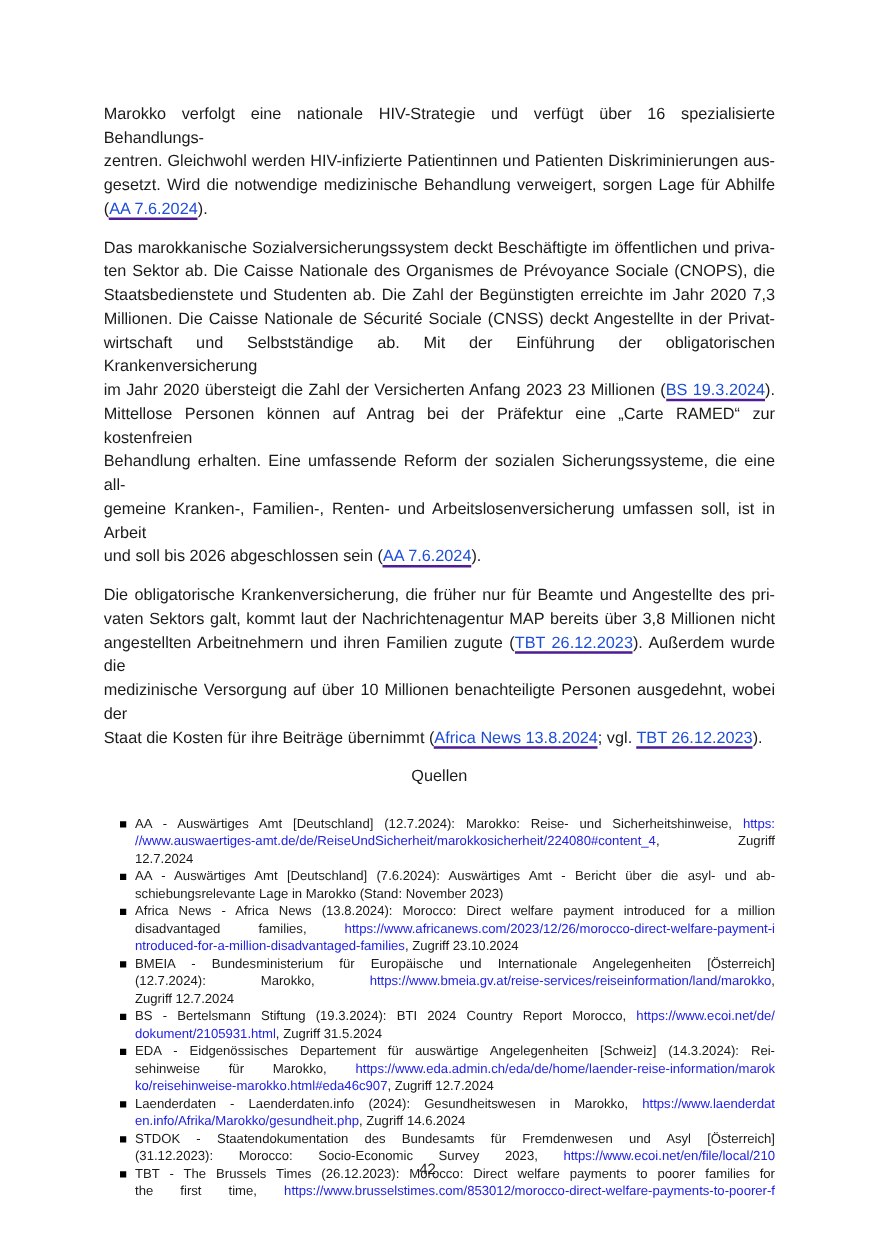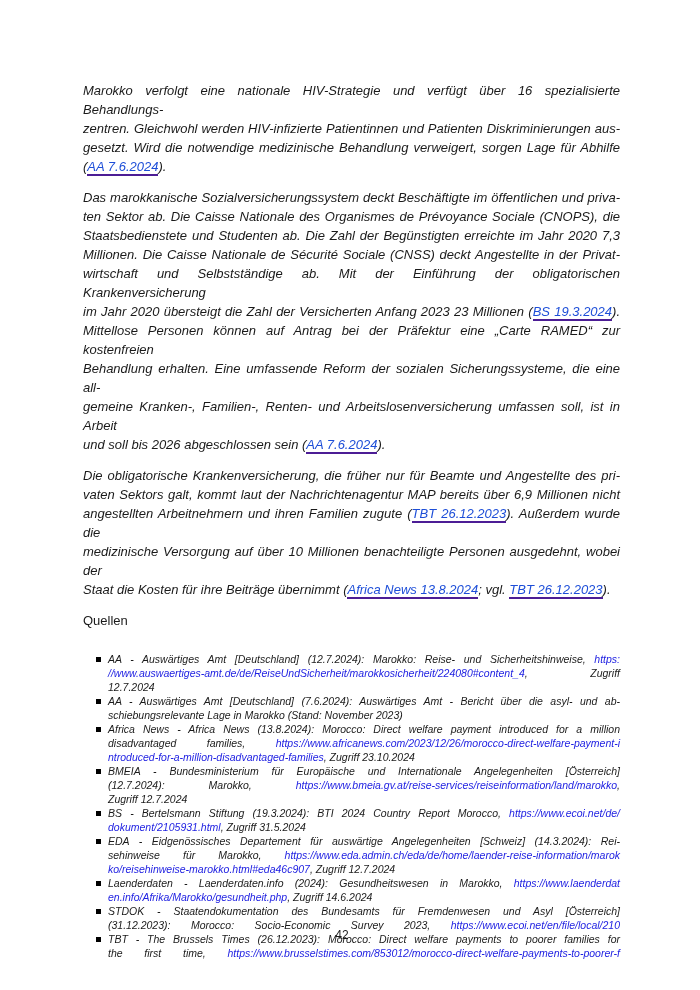--- a/index.html
+++ b/index.html
@@ -3,25 +3,25 @@
 <meta charset="utf-8">
 <style>
   html,body{margin:0;padding:0;}
   body{
     width:700px;height:990px;background:#ffffff;position:relative;
     font-family:"Liberation Sans",sans-serif;color:#1a1a1a;
     -webkit-font-smoothing:antialiased;overflow:hidden;
   }
   .content{position:absolute;left:83px;top:81px;width:537px;}
   .para{font-size:13px;line-height:19px;margin:0 0 12px 0;}
-  .line{text-align:justify;text-align-last:justify;font-style:italic;}
+  .line{text-align:justify;text-align-last:justify;}
   .line.last{text-align-last:left;}
   .ref{color:#1d4ed8;border-bottom:2px solid #4c1d95;cursor:pointer;}
   .url{color:#2122e2;cursor:pointer;word-break:break-all;}
-  .heading{font-size:13px;line-height:19px;margin:0;}
+  .heading{font-size:13px;line-height:19px;margin:0;text-align:center;}
   .sources{margin-top:22px;font-size:10.5px;line-height:14px;}
   .source-item{position:relative;padding-left:25px;}
   .source-item .bullet{
     position:absolute;left:13px;top:4.5px;width:5px;height:5px;background:#000;
   }
   .page-number{
     position:absolute;top:928px;left:0;width:684px;text-align:center;
     font-size:12px;color:#1a1a1a;
   }
 </style>
@@ -43,21 +43,21 @@
       <div class="line"><span>Millionen. Die Caisse Nationale de Sécurité Sociale (CNSS) deckt Angestellte in der Privat-</span></div>
       <div class="line"><span>wirtschaft und Selbstständige ab. Mit der Einführung der obligatorischen Krankenversicherung</span></div>
       <div class="line"><span>im Jahr 2020 übersteigt die Zahl der Versicherten Anfang 2023 23 Millionen (</span><span class="ref">BS 19.3.2024</span><span>).</span></div>
       <div class="line"><span>Mittellose Personen können auf Antrag bei der Präfektur eine „Carte RAMED“ zur kostenfreien</span></div>
       <div class="line"><span>Behandlung erhalten. Eine umfassende Reform der sozialen Sicherungssysteme, die eine all-</span></div>
       <div class="line"><span>gemeine Kranken-, Familien-, Renten- und Arbeitslosenversicherung umfassen soll, ist in Arbeit</span></div>
       <div class="line last"><span>und soll bis 2026 abgeschlossen sein (</span><span class="ref">AA 7.6.2024</span><span>).</span></div>
     </div>
   <div class="para">
       <div class="line"><span>Die obligatorische Krankenversicherung, die früher nur für Beamte und Angestellte des pri-</span></div>
-      <div class="line"><span>vaten Sektors galt, kommt laut der Nachrichtenagentur MAP bereits über 6,9 Millionen nicht</span></div>
+      <div class="line"><span>vaten Sektors galt, kommt laut der Nachrichtenagentur MAP bereits über 3,8 Millionen nicht</span></div>
       <div class="line"><span>angestellten Arbeitnehmern und ihren Familien zugute (</span><span class="ref">TBT 26.12.2023</span><span>). Außerdem wurde die</span></div>
       <div class="line"><span>medizinische Versorgung auf über 10 Millionen benachteiligte Personen ausgedehnt, wobei der</span></div>
       <div class="line last"><span>Staat die Kosten für ihre Beiträge übernimmt (</span><span class="ref">Africa News 13.8.2024</span><span>; vgl. </span><span class="ref">TBT 26.12.2023</span><span>).</span></div>
     </div>
 
   <div class="heading">Quellen</div>
 
   <div class="sources">
     <div class="source-item">
       <span class="bullet"></span>

